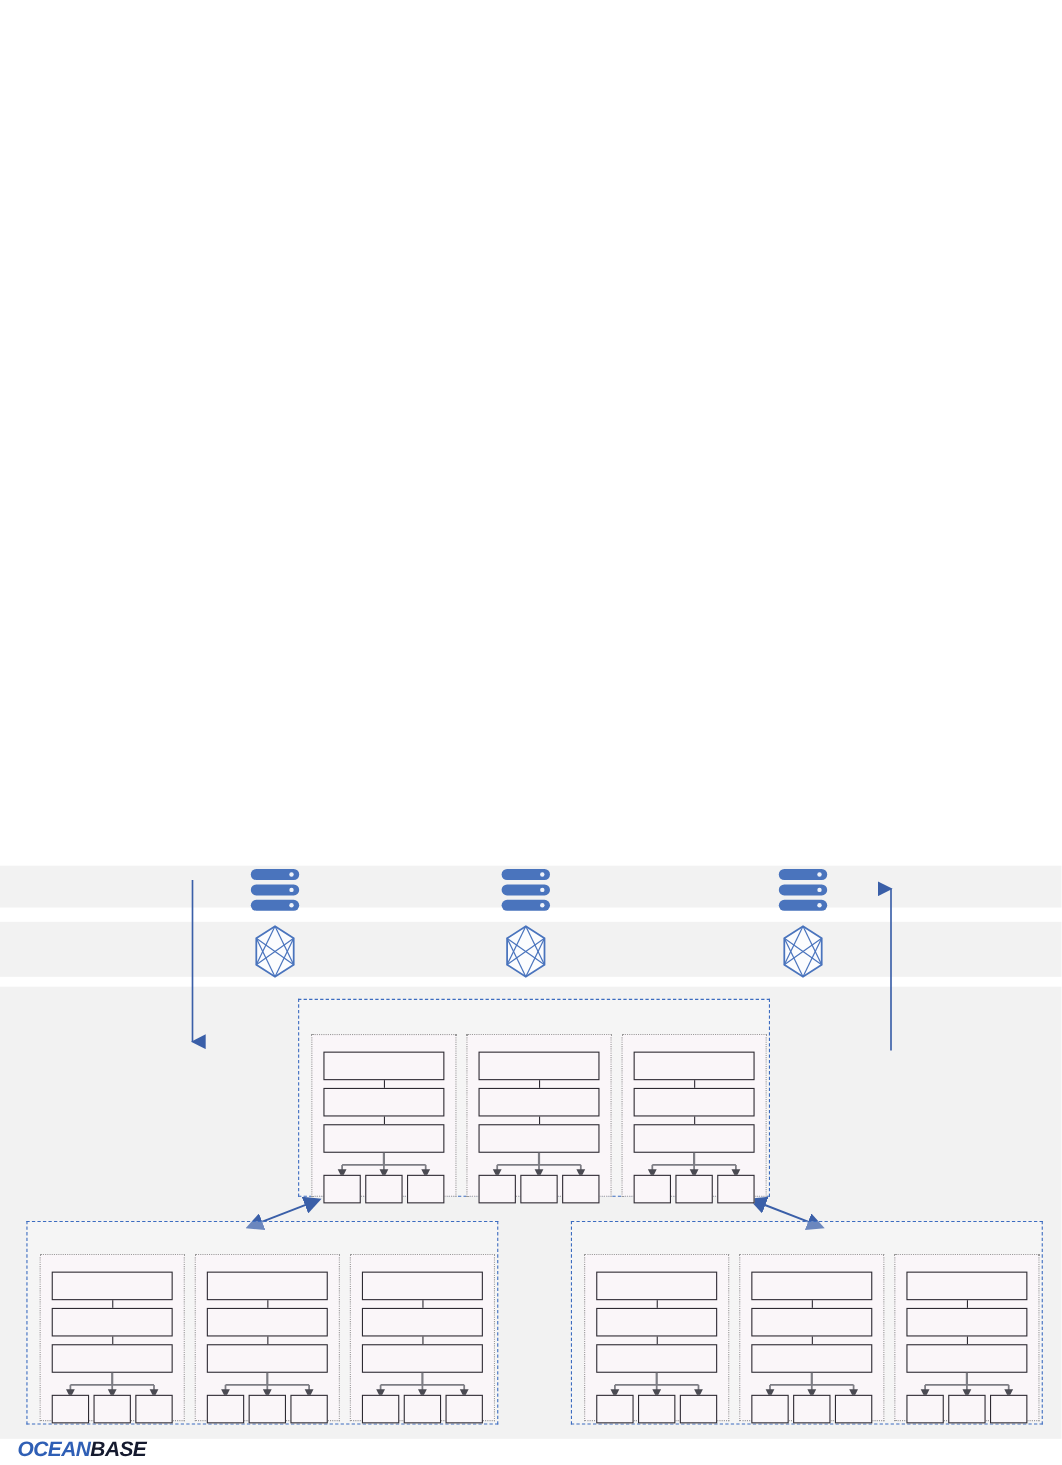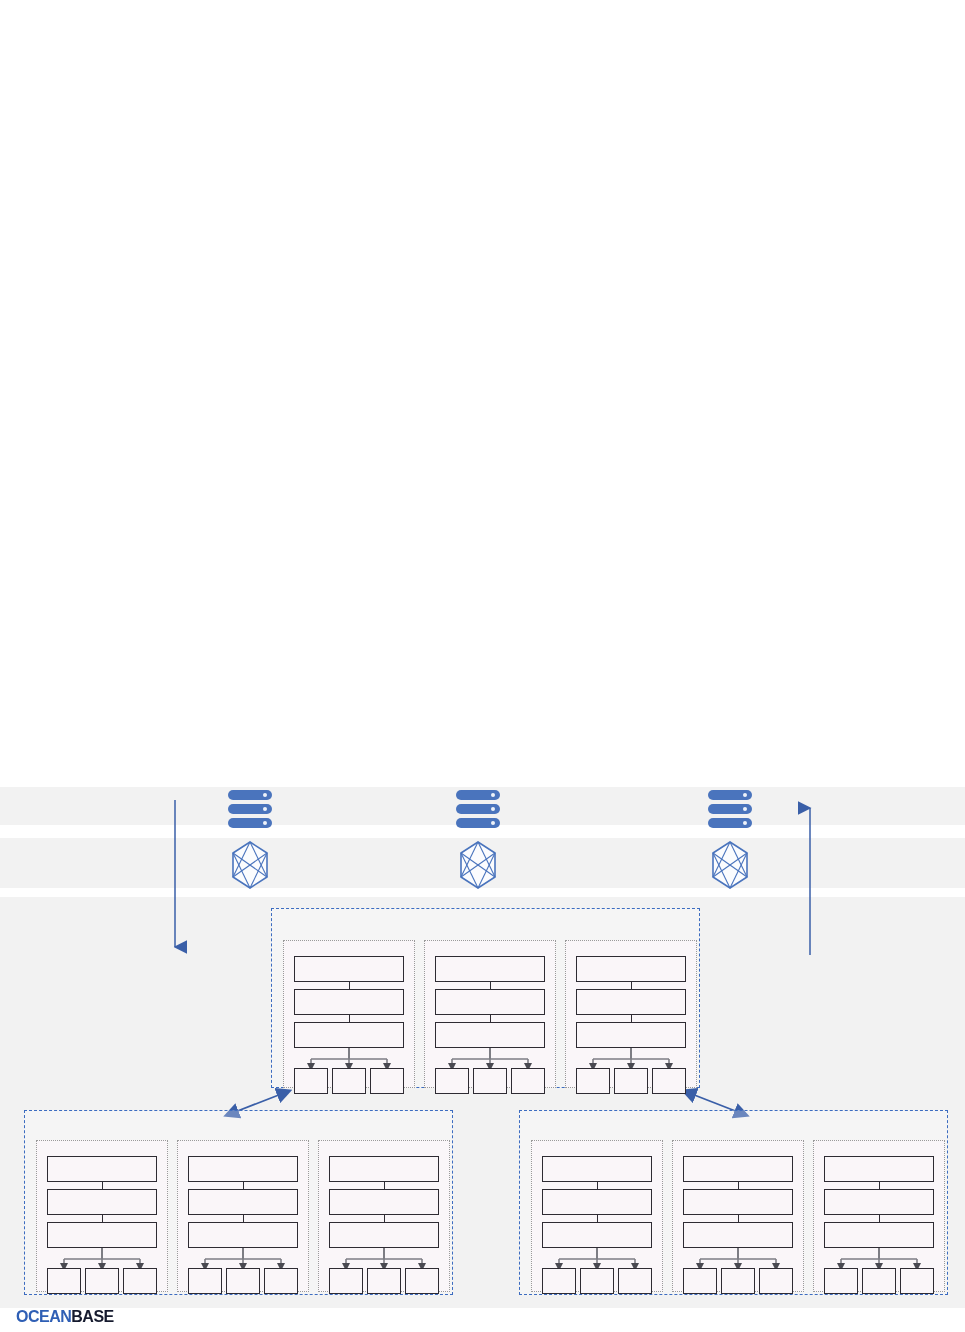--- a/index.html
+++ b/index.html
@@ -74,21 +74,21 @@
     background:#faf6f9;
     box-sizing:border-box;
   }
   .vconnector{
     position:absolute;width:1.4px;background:#2e2b33;
   }
 
   
   #logo{
     position:absolute;left:16px;top:1308px;
-    font-size:16px;font-weight:bold;
+    font-size:19px;font-weight:bold;font-style:italic;
     letter-spacing:-0.5px;
     white-space:nowrap;
   }
   #logo .lg-ocean{color:#2f5fb5;}
   #logo .lg-base{color:#151a2e;}
 
   svg{display:block;overflow:visible;}
 </style>
 </head>
 <body>

